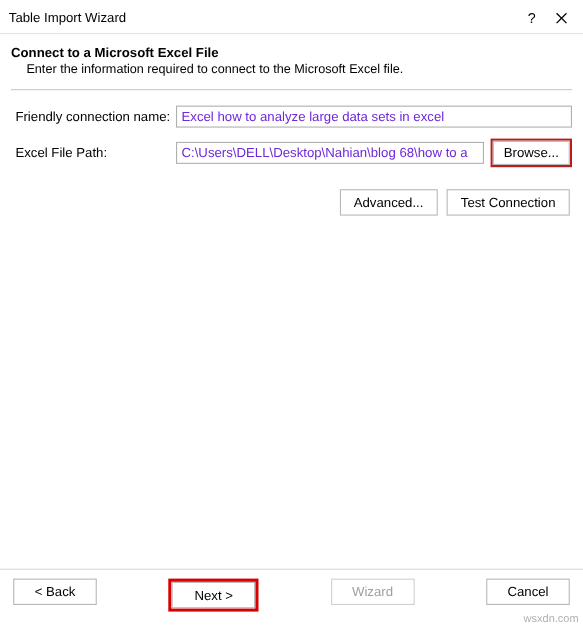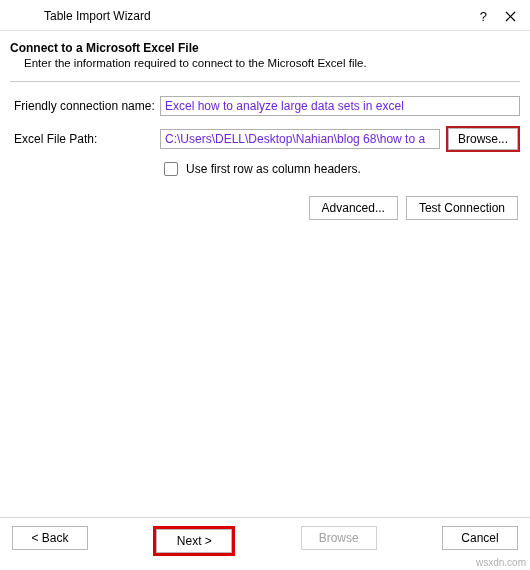--- a/index.html
+++ b/index.html
@@ -11,21 +11,20 @@
       height: 570px;
       position: relative;
       color: #000;
     }
     .titlebar {
       display: flex;
       align-items: center;
       justify-content: space-between;
       padding: 6px 8px 4px 8px;
       height: 30px;
-      margin-left: 36px;
     }
     .titlebar-title { font-size: 12px; }
     .titlebar-ctrls { display: flex; align-items: center; gap: 18px; padding-right: 6px; }
     .titlebar-help { font-size: 13px; }
     .titlebar-close svg { width: 11px; height: 11px; display: block; }
     .hr { border-top: 1px solid #e3e3e3; }
     .content { padding: 6px 10px 0 10px; }
     .heading { font-weight: bold; font-size: 12px; padding: 4px 0 2px 0; }
     .subtext { font-size: 11.5px; padding: 0 0 0 14px; }
     .sep { border-top: 1px solid #c9c9c9; margin: 12px 0 14px 0; }
@@ -137,35 +136,31 @@
   </div>
 
   <div class="form-row">
     <div class="form-label">Excel File Path:</div>
     <input class="form-input" type="text" value="C:\Users\DELL\Desktop\Nahian\blog 68\how to a" style="">
     <span class="browse-highlight">
       <button class="browse-btn">Browse...</button>
     </span>
   </div>
 
-  <div class="check-row">
-    <div class="checkbox"></div>
-    <div>Use first row as column headers.</div>
-  </div>
 
   <div class="btn-row-right">
     <button class="std-btn">Advanced...</button>
     <button class="std-btn">Test Connection</button>
   </div>
 </div>
 
 <div class="footer-hr"></div>
 
 <div class="footer">
   <button class="std-btn">&lt; Back</button>
   <span class="next-highlight">
     <button class="std-btn">Next &gt;</button>
   </span>
-  <button class="std-btn disabled">Browse</button>
+  <button class="std-btn disabled">Wizard</button>
   <button class="std-btn">Cancel</button>
 </div>
 
 <div class="watermark">wsxdn.com</div>
 
 </body></html>

